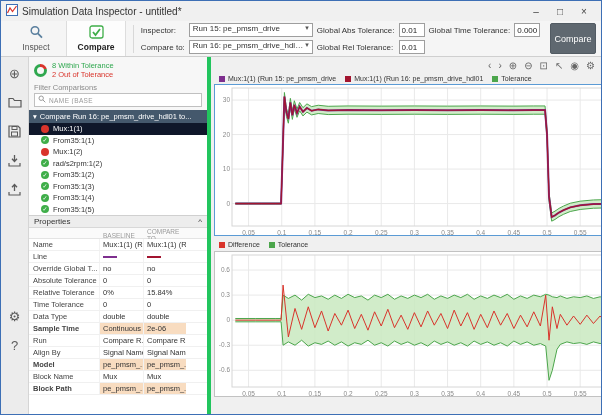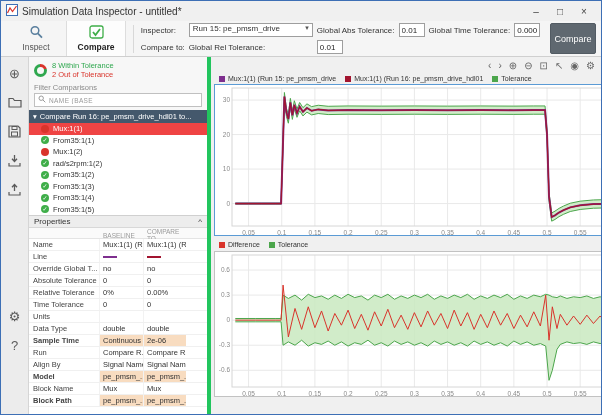--- a/index.html
+++ b/index.html
@@ -36,21 +36,21 @@
   .donut::after{content:"";position:absolute;inset:3px;background:#f7f7f7;border-radius:50%}
   .status .ok{color:#2fa84f;font-size:7.5px}
   .status .bad{color:#d9342b;font-size:7.5px}
   .filterlabel{color:#8a8a8a;padding:2px 5px 1px;font-size:7.5px}
   .searchbox{margin:0 5px 3px;height:14px;background:#fff;border:1px solid #c0c0c0;display:flex;align-items:center;padding:0 3px;gap:3px}
   .searchbox input{border:none;outline:none;flex:1;font-size:6.5px;letter-spacing:.4px;color:#666;min-width:0;background:transparent}
   .searchbox input::placeholder{color:#9a9a9a}
   .treeheader{background:#44586c;color:#fff;height:13px;display:flex;align-items:center;gap:3px;padding:0 4px;white-space:nowrap;overflow:hidden;font-size:7.5px;flex:none}
   .tree{background:#fff;flex:none}
   .treerow{height:11.5px;display:flex;align-items:center;gap:4px;padding:0 3px 0 12px;background:#fff;color:#333}
-  .treerow.sel{background:#ef4444;color:#fff}
+  .treerow.sel{background:#0f172a;color:#fff}
   .sig{width:8px;height:8px;border-radius:50%;font-size:6px;line-height:8px;text-align:center;color:#fff;flex:none}
   .sig.ok{background:#3fae49}
   .sig.bad{background:#d9342b}
   .treetext{white-space:nowrap;overflow:hidden;text-overflow:ellipsis;font-size:7.5px}
   .propsheader{height:13px;background:#ededed;border-top:1px solid #d0d0d0;border-bottom:1px solid #d8d8d8;display:flex;align-items:center;justify-content:space-between;padding:0 5px;font-size:8px;color:#333;flex:none}
   .propswrap{flex:1;overflow:hidden;background:#fff;display:flex;flex-direction:column}
   .pcols{display:grid;grid-template-columns:70px 44px 43px;height:11px;align-items:center;background:#fafafa;border-bottom:1px solid #e4e4e4;color:#9a9a9a;font-size:6.5px;flex:none}
   .pcols span{padding-left:4px}
   .prow{display:grid;grid-template-columns:70px 44px 43px;height:12px;align-items:center;border-bottom:1px solid #f0f0f0;background:#fff;color:#333;font-size:7.5px;flex:none}
   .pl{padding-left:4px;color:#444;white-space:nowrap;overflow:hidden}
@@ -116,20 +116,24 @@
       <label>Inspector:</label>
       <div class="select">
         <span class="sel-text">Run 15: pe_pmsm_drive</span>
         <span class="sel-caret">▾</span>
       </div>
       <label>Global Abs Tolerance:</label>
       <input class="tol" value="0.01" style="">
       <label>Global Time Tolerance:</label>
       <input class="tol" value="0.000" style="">
       <label>Compare to:</label>
+      <div class="select">
+        <span class="sel-text">Run 16: pe_pmsm_drive_hdl01</span>
+        <span class="sel-caret">▾</span>
+      </div>
       <label>Global Rel Tolerance:</label>
       <input class="tol" value="0.01" style="">
       <span></span>
         <span></span>
     </div>
     <button class="comparebtn">Compare</button>
   </div>
 
   <div class="content">
 
@@ -252,31 +256,26 @@
               <span class="pv">no</span>
             </div>
             <div class="prow">
               <span class="pl">Absolute Tolerance</span>
               <span class="pv">0</span>
               <span class="pv">0</span>
             </div>
             <div class="prow">
               <span class="pl">Relative Tolerance</span>
               <span class="pv">0%</span>
-              <span class="pv">0.00%</span>
+              <span class="pv">15.84%</span>
             </div>
             <div class="prow">
               <span class="pl">Time Tolerance</span>
               <span class="pv">0</span>
               <span class="pv">0</span>
-            </div>
-            <div class="prow">
-              <span class="pl">Units</span>
-              <span class="pv"></span>
-              <span class="pv"></span>
             </div>
             <div class="prow">
               <span class="pl">Data Type</span>
               <span class="pv">double</span>
               <span class="pv">double</span>
             </div>
             <div class="prow hl">
               <span class="pl">Sample Time</span>
               <span class="pv">Continuous</span>
               <span class="pv">2e-06</span>

